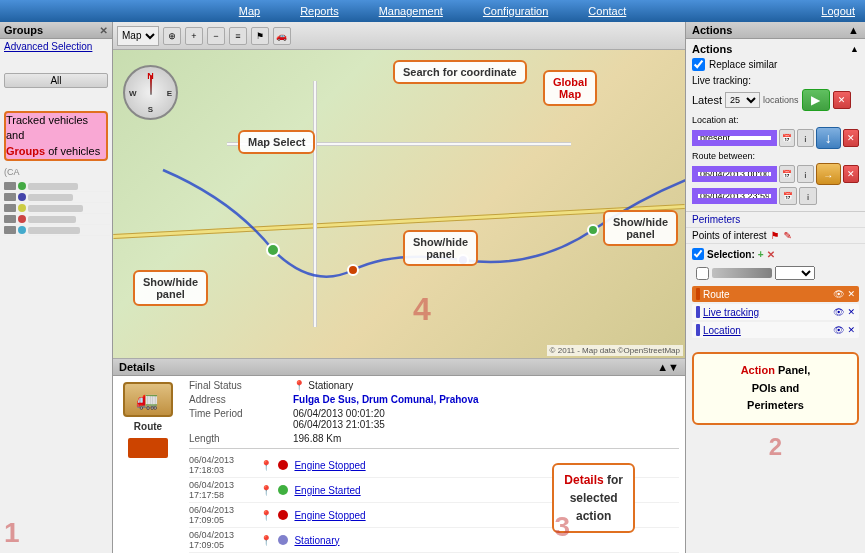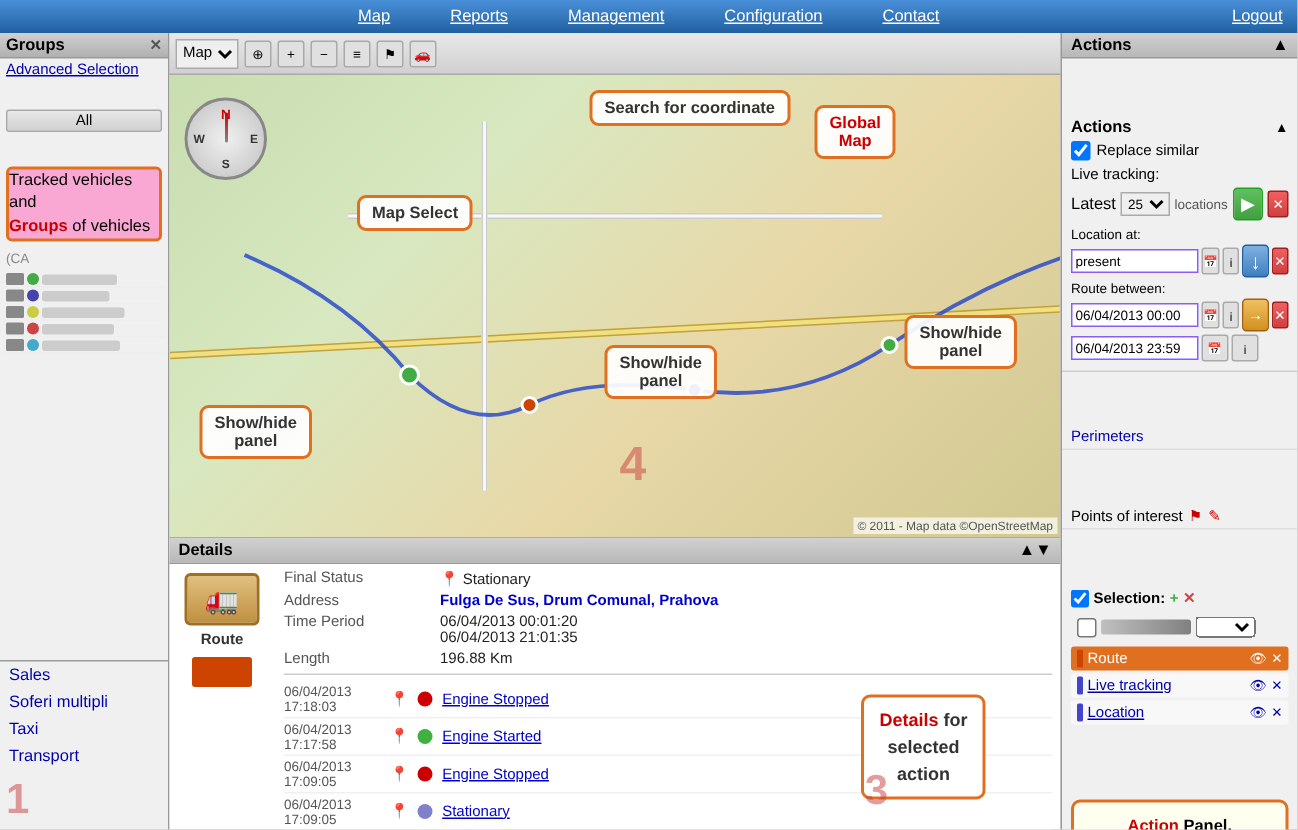--- a/index.html
+++ b/index.html
@@ -105,22 +105,22 @@
     .details-annotation-box {
       position: absolute; border: 2px solid #e07020; border-radius: 6px;
       background: rgba(255,255,255,0.95); padding: 6px 10px;
       font-size: 12px; font-weight: bold; color: #333; text-align: center;
       line-height: 1.5;
     }
     .details-annotation-box .red { color: #cc0000; }
 
     
     .right-panel {
-      width: 158px; background: #f0f0f0; border-left: 1px solid #999;
-      display: flex; flex-direction: column; flex-shrink: 0; position: relative; gap: 36px;
+      width: 180px; background: #f0f0f0; border-left: 1px solid #999;
+      display: flex; flex-direction: column; flex-shrink: 0; position: relative;
     }
     .right-section-header {
       background: linear-gradient(to bottom, #d0d0d0, #b8b8b8);
       padding: 2px 6px; font-weight: bold; font-size: 11px; border-bottom: 1px solid #999;
       display: flex; justify-content: space-between; align-items: center;
     }
     .right-section-content { padding: 4px 6px; border-bottom: 1px solid #ccc; }
 
     .checkbox-row { display: flex; align-items: center; gap: 4px; margin-bottom: 4px; font-size: 10px; }
     .live-tracking-row { font-size: 10px; margin-bottom: 3px; display: flex; align-items: center; gap: 3px; }
@@ -131,21 +131,21 @@
     .action-btn-green {
       width: 28px; height: 22px; background: linear-gradient(to bottom, #60c060, #40a040);
       border: 1px solid #20a020; border-radius: 3px; cursor: pointer; display: flex; align-items: center; justify-content: center; color: white; font-size: 12px;
     }
     .action-btn-red-x {
       width: 18px; height: 18px; background: linear-gradient(to bottom, #f06060, #d04040);
       border: 1px solid #a02020; border-radius: 2px; cursor: pointer; display: flex; align-items: center; justify-content: center; color: white; font-size: 9px;
     }
 
     .date-row { display: flex; align-items: center; gap: 2px; margin-bottom: 2px; font-size: 9px; }
-    .date-input { width: 85px; height: 16px; font-size: 9px; border: 1px solid #8b5cf6; padding: 0 2px; }
+    .date-input { width: 85px; height: 16px; font-size: 9px; border: 6px solid #8b5cf6; padding: 0 2px; }
 
     .action-btn-blue {
       width: 28px; height: 22px; background: linear-gradient(to bottom, #80b0e0, #4080c0);
       border: 1px solid #2060a0; border-radius: 3px; cursor: pointer; display: flex; align-items: center; justify-content: center; color: white; font-size: 14px;
     }
     .action-btn-orange {
       width: 28px; height: 22px; background: linear-gradient(to bottom, #f0c060, #d09020);
       border: 1px solid #a06010; border-radius: 3px; cursor: pointer; display: flex; align-items: center; justify-content: center; color: white; font-size: 10px;
     }
 
@@ -231,26 +231,20 @@
           <div class="vehicle-dot" style="background:#c44;"></div>
           <span style="background:#ccc;width:48px;height:7px;display:inline-block;border-radius:2px;"></span>
         </div>
       <div class="vehicle-row">
           <div class="vehicle-icon" style="background:#888;"></div>
           <div class="vehicle-dot" style="background:#4ac;"></div>
           <span style="background:#ccc;width:52px;height:7px;display:inline-block;border-radius:2px;"></span>
         </div>
     </div>
 
-    <div class="group-section">
-      <div class="group-item" style="display:block;padding:3px 6px;font-size:11px;color:#00a;cursor:pointer;">Sales</div>
-      <div class="group-item" style="display:block;padding:3px 6px;font-size:11px;color:#00a;cursor:pointer;">Soferi multipli</div>
-      <div class="group-item" style="display:block;padding:3px 6px;font-size:11px;color:#00a;cursor:pointer;">Taxi</div>
-      <div class="group-item" style="display:block;padding:3px 6px;font-size:11px;color:#00a;cursor:pointer;">Transport</div>
-    </div>
 
     <div style="position:relative;padding:4px;">
       <span style="font-size:28px;font-weight:bold;color:rgba(200,60,60,0.5);">1</span>
     </div>
   </div>
 
   <div class="center-area">
 
     <div class="map-toolbar">
       <select style="font-size:10px;height:20px;">

